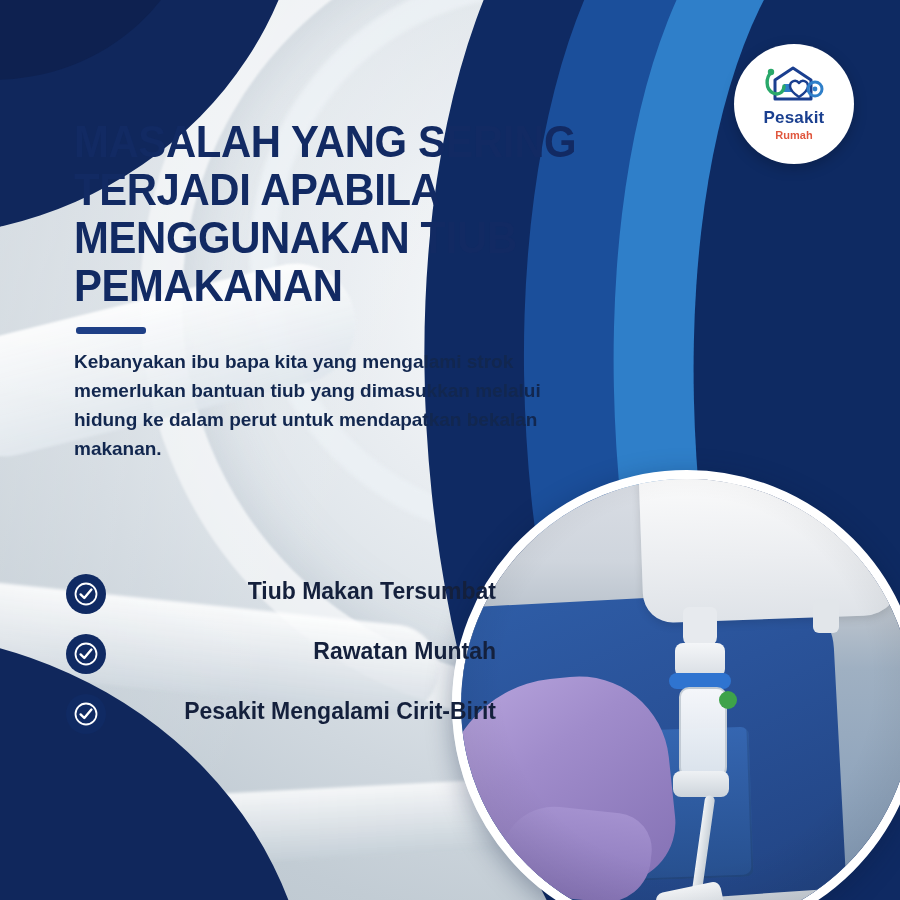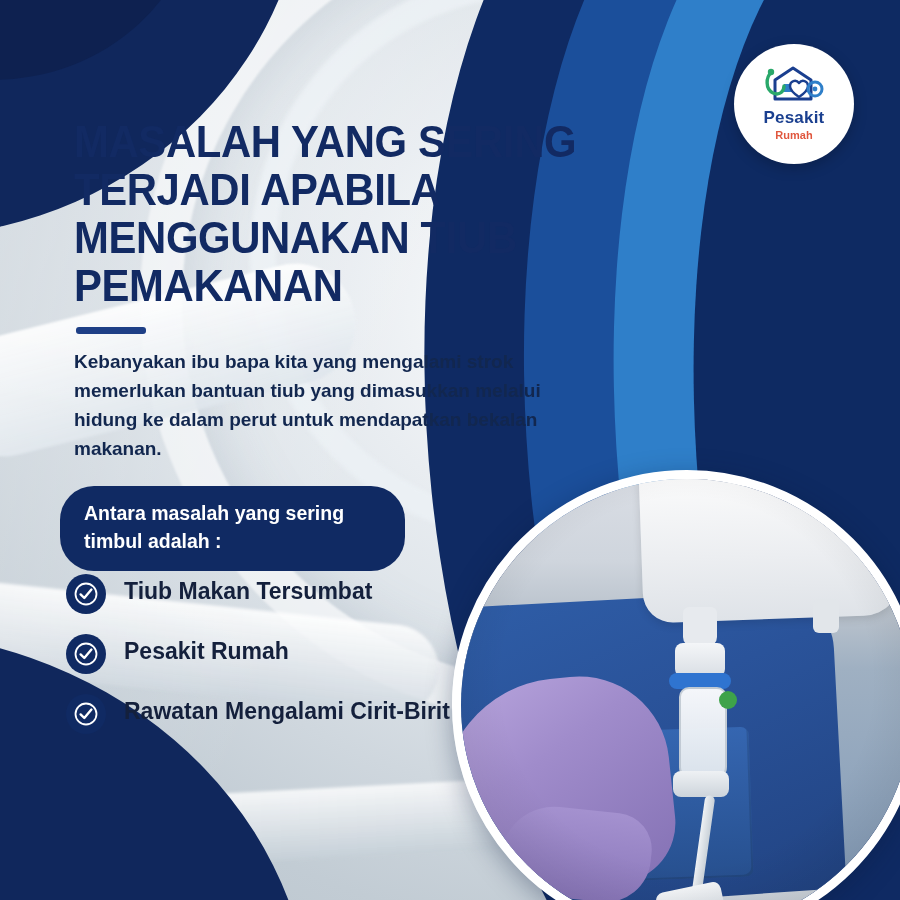--- a/index.html
+++ b/index.html
@@ -249,20 +249,21 @@
   .list {
     position: absolute;
     left: 66px;
     top: 572px;
     width: 430px;
   }
   .list-item {
     display: flex;
     align-items: flex-start;
     margin-bottom: 18px;
+    justify-content: space-between;
   }
   .check {
     flex: 0 0 auto;
     width: 40px;
     height: 40px;
     border-radius: 50%;
     background: #102a63;
     display: flex;
     align-items: center;
     justify-content: center;
@@ -534,45 +535,44 @@
     </svg>
     <div class="logo-title">Pesakit</div>
     <div class="logo-sub">Rumah</div>
   </div>
 
   <div class="headline">MASALAH YANG SERING TERJADI APABILA MENGGUNAKAN TIUB PEMAKANAN</div>
   <div class="rule"></div>
 
   <div class="body-text">Kebanyakan ibu bapa kita yang mengalami strok  memerlukan bantuan tiub yang dimasukkan melalui hidung ke dalam perut untuk mendapatkan bekalan makanan.</div>
 
-  <div class="pill">Antara masalah yang sering timbul adalah :</div>
 
   <div class="list">
     <div class="list-item">
       <span class="check">
         <svg width="24" height="24" viewBox="0 0 24 24">
           <circle cx="12" cy="12" r="10.5" fill="none" stroke="#ffffff" stroke-width="1.8"></circle>
           <path d="M6.6 12.4 L10.3 16 L17.4 7.6" fill="none" stroke="#ffffff" stroke-width="2.4" stroke-linecap="round" stroke-linejoin="round"></path>
         </svg>
       </span>
       <span class="list-label">Tiub Makan Tersumbat</span>
     </div>
     <div class="list-item">
       <span class="check">
         <svg width="24" height="24" viewBox="0 0 24 24">
           <circle cx="12" cy="12" r="10.5" fill="none" stroke="#ffffff" stroke-width="1.8"></circle>
           <path d="M6.6 12.4 L10.3 16 L17.4 7.6" fill="none" stroke="#ffffff" stroke-width="2.4" stroke-linecap="round" stroke-linejoin="round"></path>
         </svg>
       </span>
-      <span class="list-label">Pesakit Rumah</span>
+      <span class="list-label">Rawatan Muntah</span>
     </div>
     <div class="list-item">
       <span class="check">
         <svg width="24" height="24" viewBox="0 0 24 24">
           <circle cx="12" cy="12" r="10.5" fill="none" stroke="#ffffff" stroke-width="1.8"></circle>
           <path d="M6.6 12.4 L10.3 16 L17.4 7.6" fill="none" stroke="#ffffff" stroke-width="2.4" stroke-linecap="round" stroke-linejoin="round"></path>
         </svg>
       </span>
-      <span class="list-label">Rawatan Mengalami Cirit-Birit</span>
+      <span class="list-label">Pesakit Mengalami Cirit-Birit</span>
     </div>
   </div>
 
 </div>
 
 </body></html>

